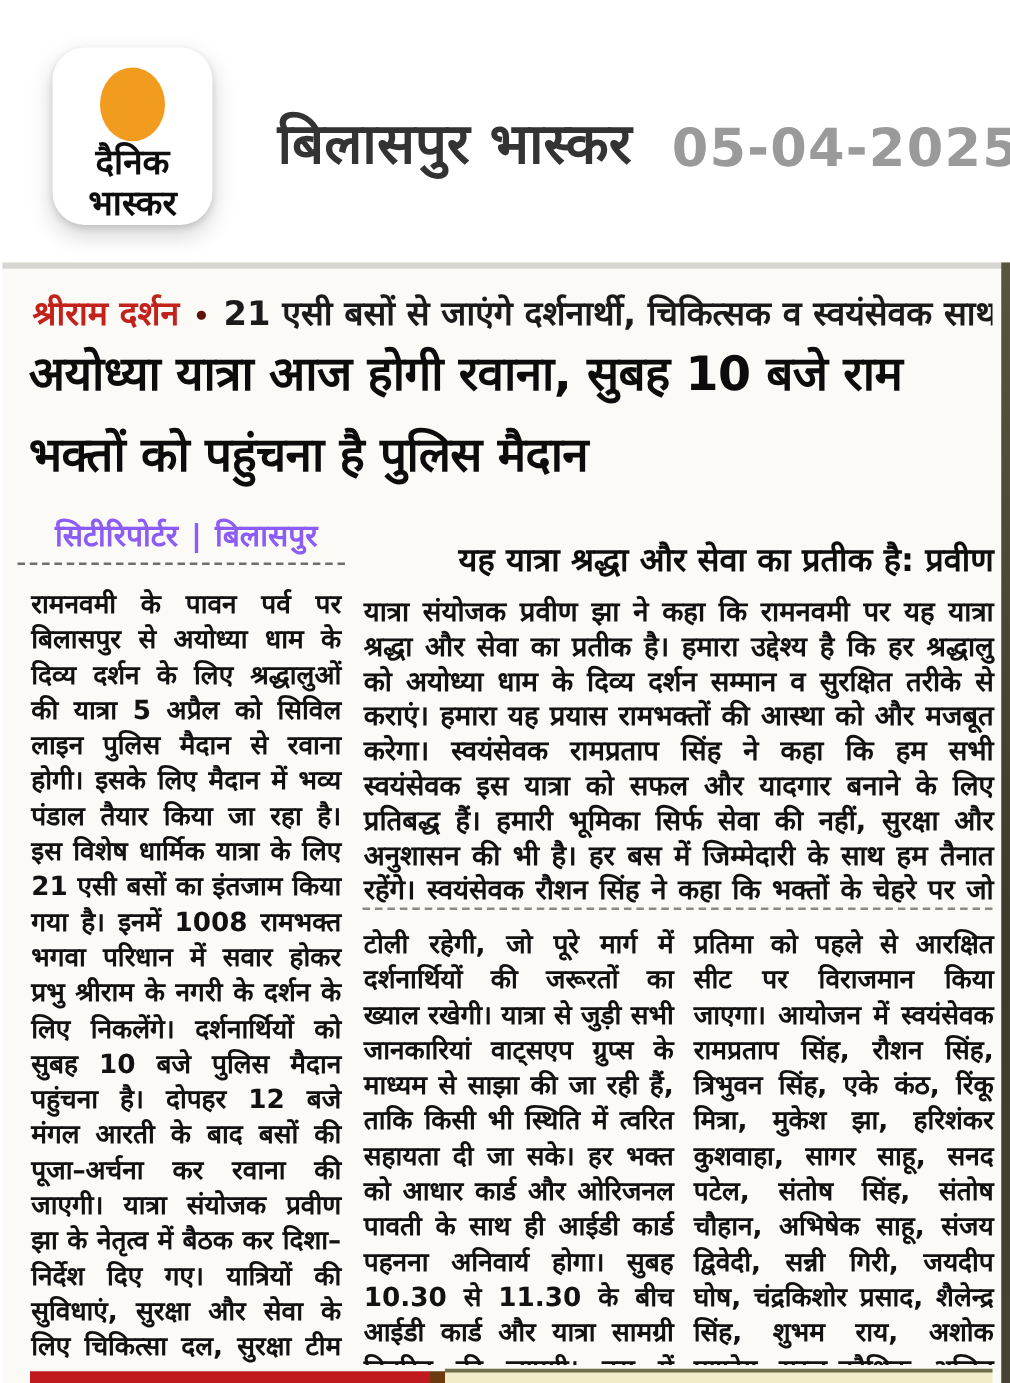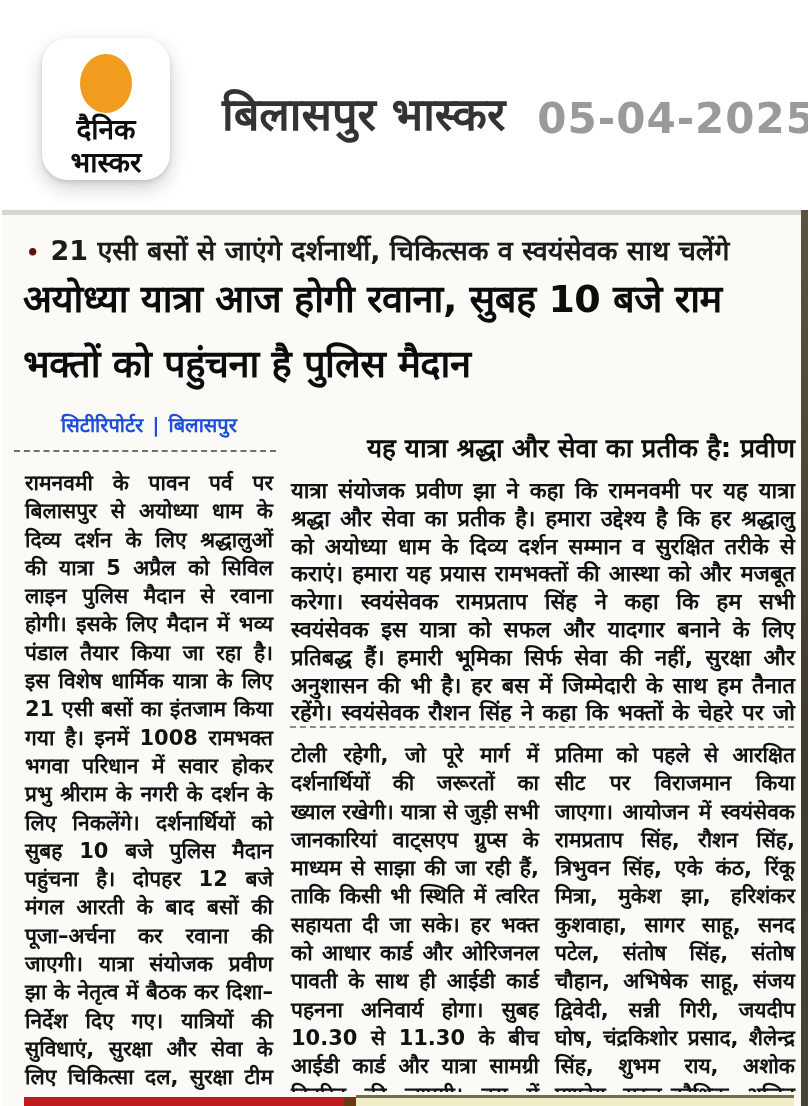--- a/index.html
+++ b/index.html
@@ -35,21 +35,21 @@
   .kicker{position:absolute;left:22px;top:19px;width:770px;display:flex;align-items:baseline;gap:9px;
     font-size:27px;font-weight:800;white-space:nowrap;overflow:hidden;}
   .kicker-label{color:var(--kicker_red);}
   .kicker-bullet{color:#5e120c;font-size:21px;}
   .kicker-text{color:#1b1b1b;}
 
   .headline{position:absolute;left:20px;top:56px;width:774px;
     font-size:38px;line-height:65px;font-weight:800;color:#0c0c0c;letter-spacing:-0.5px;}
 
   .byline{position:absolute;left:22px;top:200px;width:250px;text-align:center;
-    font-size:20px;font-weight:800;color:#1d4ed8;white-space:nowrap;}
+    font-size:24px;font-weight:800;color:#8b5cf6;white-space:nowrap;}
   .byline .loc{font-weight:600;}
   .byline-rule{position:absolute;left:12px;top:240px;width:262px;border-top:2px dashed #6e6e6a;}
 
   .body-text{font-size:21px;line-height:28.3px;font-weight:700;color:var(--ink);
     text-align:justify;text-justify:inter-word;}
   .left-body{position:absolute;left:22px;top:258px;width:250px;height:624px;overflow:hidden;}
 
   .subhead{position:absolute;left:288px;top:218px;width:506px;text-align:right;
     font-size:26px;font-weight:800;color:#0e0e0e;white-space:nowrap;overflow:hidden;}
   .quote-para{position:absolute;left:288px;top:266px;width:506px;height:246px;overflow:hidden;
@@ -78,20 +78,21 @@
       <span class="page-title">बिलासपुर भास्कर</span>
       <span class="date-label">05-04-2025</span>
     </div>
   </div>
 
   <div class="clipping">
     <div class="clip-top-edge"></div>
     <div class="clip-right-edge"></div>
 
     <div class="kicker">
+      <span class="kicker-label">श्रीराम दर्शन</span>
       <span class="kicker-bullet">•</span>
       <span class="kicker-text">21 एसी बसों से जाएंगे दर्शनार्थी, चिकित्सक व स्वयंसेवक साथ चलेंगे</span>
     </div>
 
     <div class="headline">अयोध्या यात्रा आज होगी रवाना, सुबह 10 बजे राम भक्तों को पहुंचना है पुलिस मैदान</div>
 
     <div class="byline">
       <span>सिटीरिपोर्टर</span>
       <span>|</span>
       <span class="loc">बिलासपुर</span>

